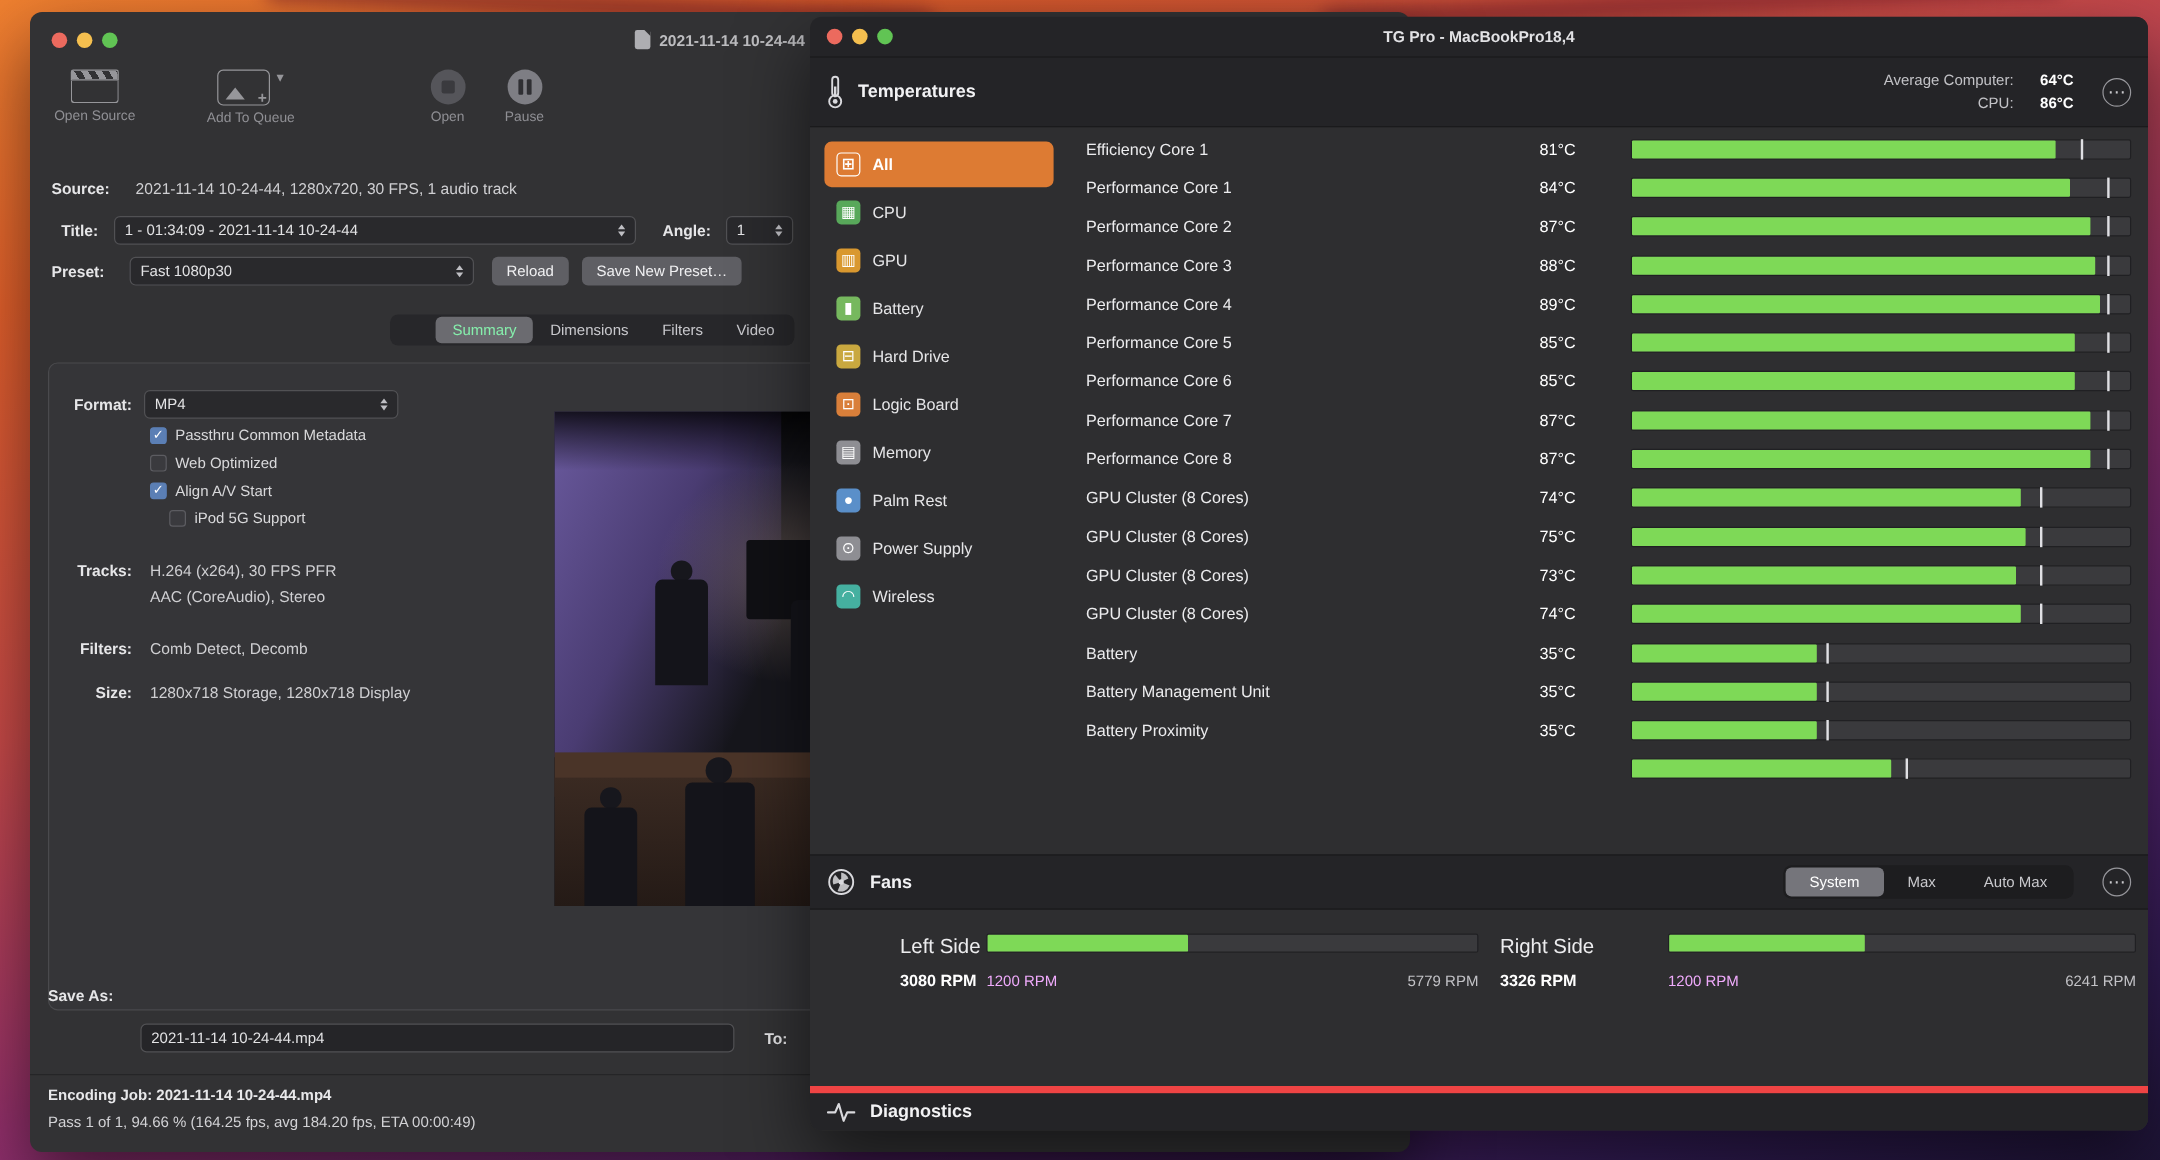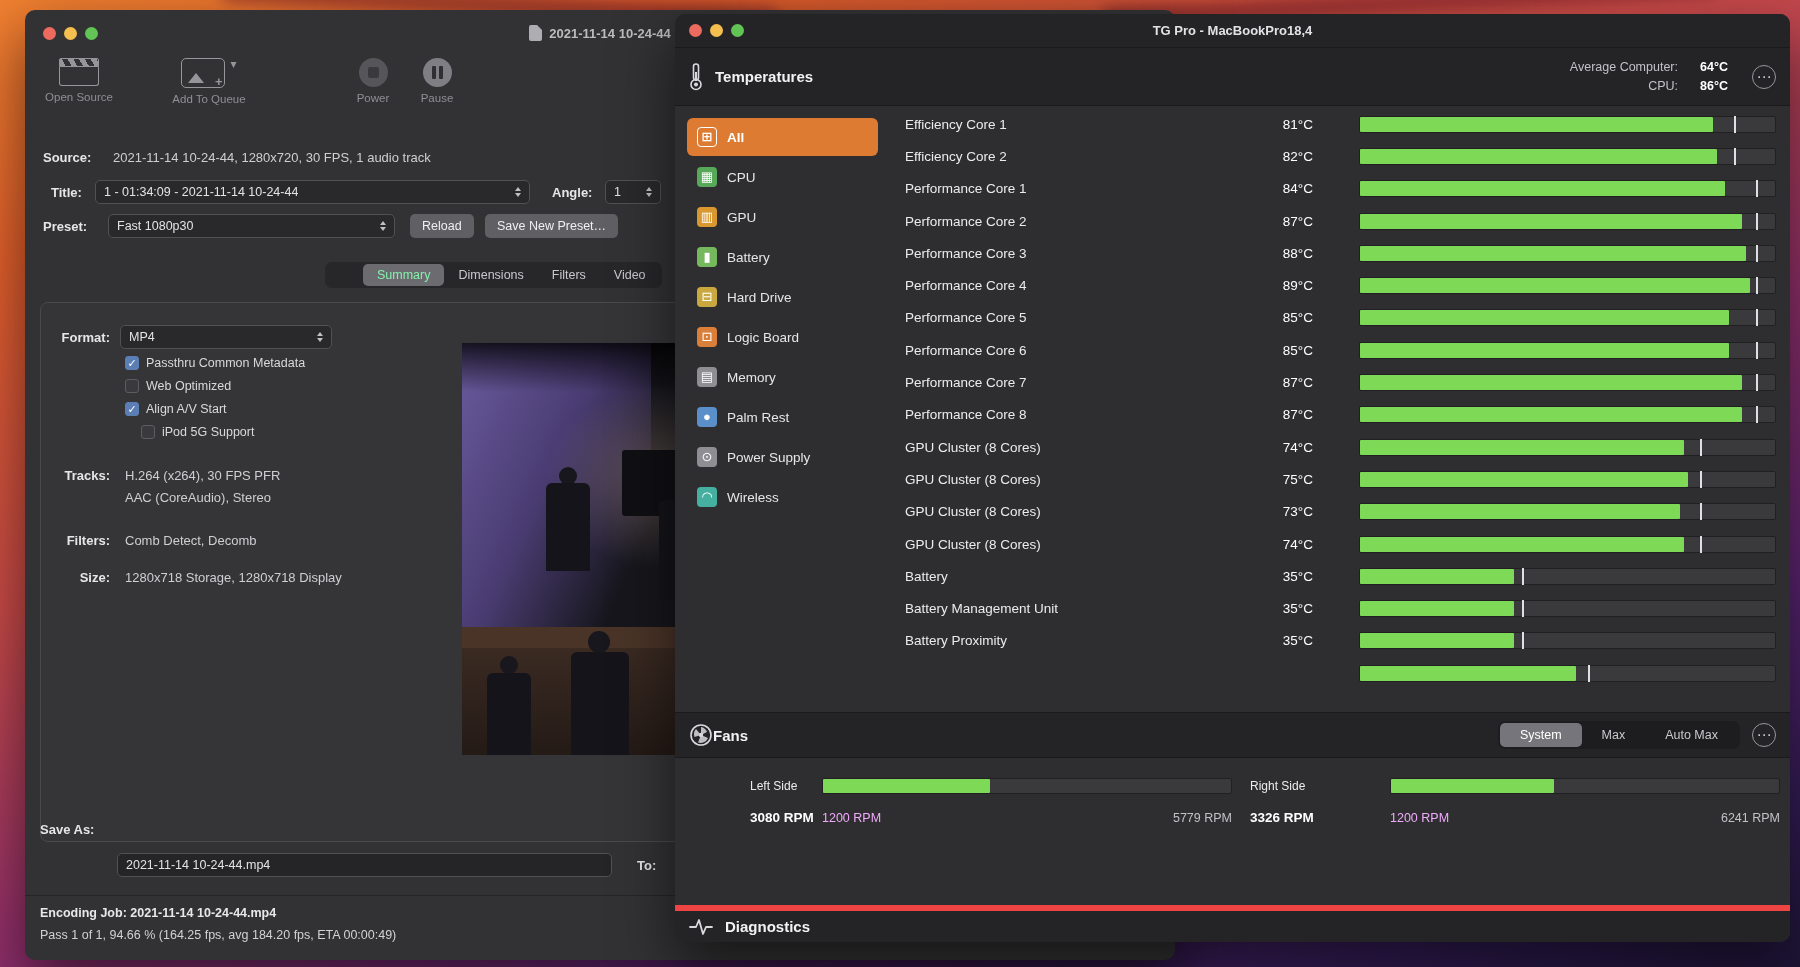--- a/index.html
+++ b/index.html
@@ -101,27 +101,27 @@
 
   .temps { flex:1; padding:2px 8px 0 15px; overflow:hidden; }
   .trow { height:32.3px; display:flex; align-items:center;gap:28px; }
   .tlabel { width:295px; flex:none; font-size:13.5px; color:#ececee; white-space:nowrap; }
   .tval { width:85px; flex:none; text-align:right; font-size:13.5px; color:#fff; margin-right:18px; }
   .tbar { flex:1; height:17px; background:#3a3a3d; border:1px solid #202023; border-radius:2px; position:relative; margin-right:6px; }
   .tfill { position:absolute; left:0; top:0; bottom:0; background:#7ed957; border-radius:1px; }
   .ttick { position:absolute; top:-1px; bottom:-1px; width:2px; background:#e0e0e4; }
 
   .tg-fansheader { height:46px; background:#242427; border-top:1px solid #1a1a1c; border-bottom:1px solid #1a1a1c;
-    display:flex; align-items:center; padding:0 14px; }
+    display:flex; align-items:center; padding:0 14px; gap:12px; }
   .seg { margin-left:auto; margin-right:12px; display:flex; background:#1d1d1f; border-radius:7px; padding:2px; }
   .seg-item { padding:0 20px; height:24px; display:flex; align-items:center; font-size:12.5px; color:#c9c9cd; border-radius:5px; white-space:nowrap; }
   .seg-item.active { background:#75757b; color:#fff; }
 
   .fans-body { position:relative; height:147px; }
-  .fan-name { position:absolute; font-size:12px; color:#ececee; }
+  .fan-name { position:absolute; font-size:17px; color:#ececee; }
   .fan-rpm { position:absolute; font-size:13.5px; font-weight:bold; color:#fff; }
   .fan-min { position:absolute; font-size:12.5px; color:#f0abfc; }
   .fan-max { position:absolute; font-size:12.5px; color:#c2c2c6; text-align:right; width:110px; }
   .fan-bar { position:absolute; height:16px; background:#3a3a3d; border:1px solid #202023; border-radius:2px; }
   .fan-fill { position:absolute; left:0; top:0; bottom:0; background:#7ed957; border-radius:1px; }
 
   .tg-diag { height:37px; background:#242427; border-top:6px solid #ef4444; display:flex; align-items:center; padding:0 14px; gap:12px; }
 </style>
 </head>
 <body>
@@ -150,21 +150,21 @@
     </div>
     <div class="tool" style="left:128px; top:48px; width:112px;">
       <div class="queue-wrap">
         <div class="queue-ic"></div>
         <span class="queue-chev">▾</span>
       </div>
       <span class="tool-label">Add To Queue</span>
     </div>
     <div class="tool" style="left:320px; top:48px; width:56px;">
       <div class="stop-ic"></div>
-      <span class="tool-label">Power</span>
+      <span class="tool-label">Open</span>
     </div>
     <div class="tool" style="left:384px; top:48px; width:56px;">
       <div class="pause-ic"></div>
       <span class="tool-label">Pause</span>
     </div>
 
     <span class="hb-label" style="left:18px; top:140px;">Source:</span>
     <span class="hb-value" style="left:88px; top:140px;">2021-11-14 10-24-44, 1280x720, 30 FPS, 1 audio track</span>
 
     <span class="hb-label" style="left:26px; top:175px;">Title:</span>
@@ -345,28 +345,20 @@
       <div class="temps">
         <div class="trow">
             <span class="tlabel">Efficiency Core 1</span>
             <span class="tval">81°C</span>
             <div class="tbar">
               <div class="tfill" style="width: 85%;"></div>
               <div class="ttick" style="left: 90%;"></div>
             </div>
           </div>
         <div class="trow">
-            <span class="tlabel">Efficiency Core 2</span>
-            <span class="tval">82°C</span>
-            <div class="tbar">
-              <div class="tfill" style="width: 86%;"></div>
-              <div class="ttick" style="left: 90%;"></div>
-            </div>
-          </div>
-        <div class="trow">
             <span class="tlabel">Performance Core 1</span>
             <span class="tval">84°C</span>
             <div class="tbar">
               <div class="tfill" style="width: 88%;"></div>
               <div class="ttick" style="left: 95.5%;"></div>
             </div>
           </div>
         <div class="trow">
             <span class="tlabel">Performance Core 2</span>
             <span class="tval">87°C</span>

